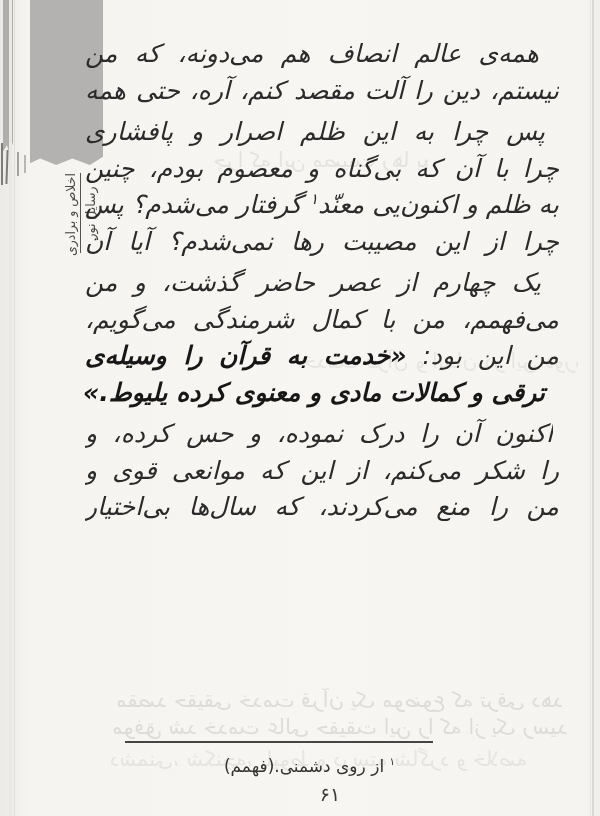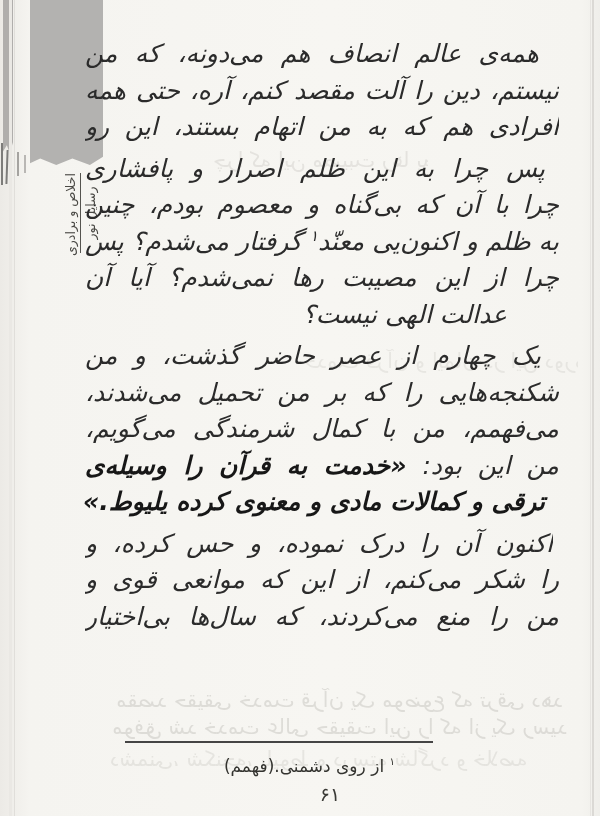--- a/index.html
+++ b/index.html
@@ -103,32 +103,29 @@
   <div class="bleed b1">چرا که این مصیبت رها به من</div>
   <div class="bleed b2">خدمت قرآن و ایمان در این دوره</div>
   <div class="bleed b3">مقصد حقیقی خدمت قرآن یک موضوع که ترقی دهد</div>
   <div class="bleed b4">موفق شد خدمت عالی حقیقت این را که از یک رسید</div>
   <div class="bleed b5">دشمنی، شکنجه، یلیوط و درسته شاگرد و خلاصه</div>
 
   <main class="text-block" id="text-block">
       <div class="para">
         <div class="line justify" style="margin-right: 20px;"><span>همه‌ی عالم انصاف هم می‌دونه، که من آدمی</span></div>
         <div class="line justify"><span>نیستم، دین را آلت مقصد کنم، آره، حتی همه</span></div>
-        <div class="line justify"><span>افرادی هم که به من اتهام بستند، این رو</span></div>
       </div>
       <div class="para">
         <div class="line justify" style="margin-right: 14px;"><span>پس چرا به این ظلم اصرار و پافشاری می‌کنند؟</span></div>
         <div class="line justify"><span>چرا با آن که بی‌گناه و معصوم بودم، چنین مدام</span></div>
         <div class="line justify"><span>به ظلم و اکنون‌یی معنّد</span><sup class="fn">۱</sup><span> گرفتار می‌شدم؟ پس</span></div>
         <div class="line justify"><span>چرا از این مصیبت رها نمی‌شدم؟ آیا آن مخالف</span></div>
-        <div class="line" style="margin-right: 52px;"><span>عدالت الهی نیست؟</span></div>
       </div>
       <div class="para">
         <div class="line justify" style="margin-right: 18px;"><span>یک چهارم از عصر حاضر گذشت، و من جواب</span></div>
-        <div class="line justify"><span>شکنجه‌هایی را که بر من تحمیل می‌شدند،</span></div>
         <div class="line justify"><span>می‌فهمم، من با کمال شرمندگی می‌گویم، جرم</span></div>
         <div class="line justify"><span>من این بود: </span><span class="bold">«خدمت به قرآن را وسیله‌ی کسب</span></div>
         <div class="line" style="margin-right: 14px;"><span class="bold">ترقی و کمالات مادی و معنوی کرده یلیوط.»</span></div>
       </div>
       <div class="para">
         <div class="line justify" style="margin-right: 6px;"><span>اکنون آن را درک نموده، و حس کرده، و خداوند</span></div>
         <div class="line justify"><span>را شکر می‌کنم، از این که موانعی قوی و معنوی</span></div>
         <div class="line justify"><span>من را منع می‌کردند، که سال‌ها بی‌اختیار خدمت</span></div>
       </div>
     </main>

